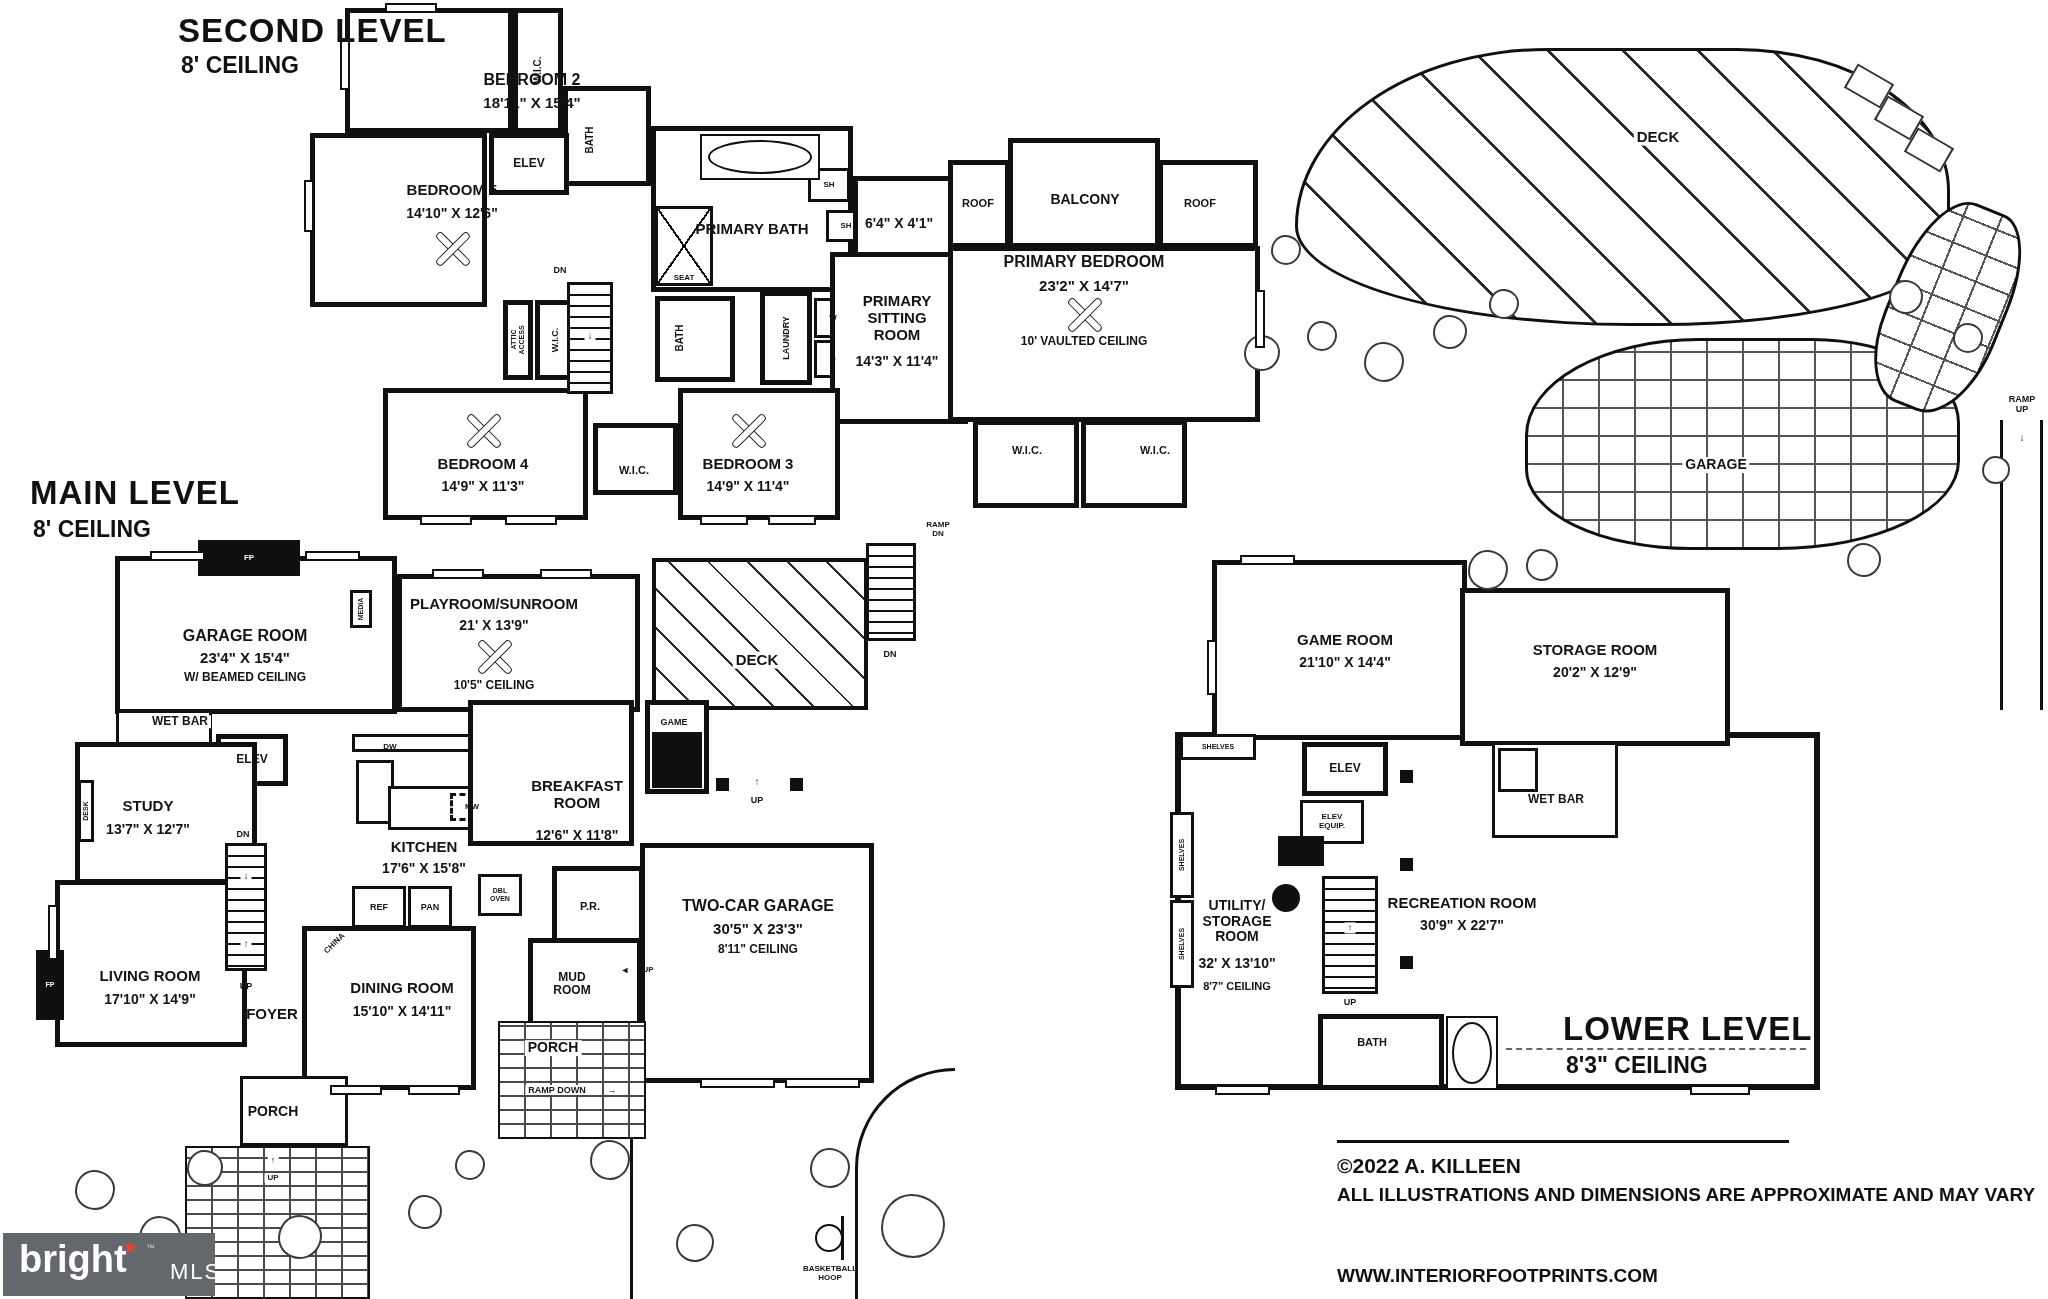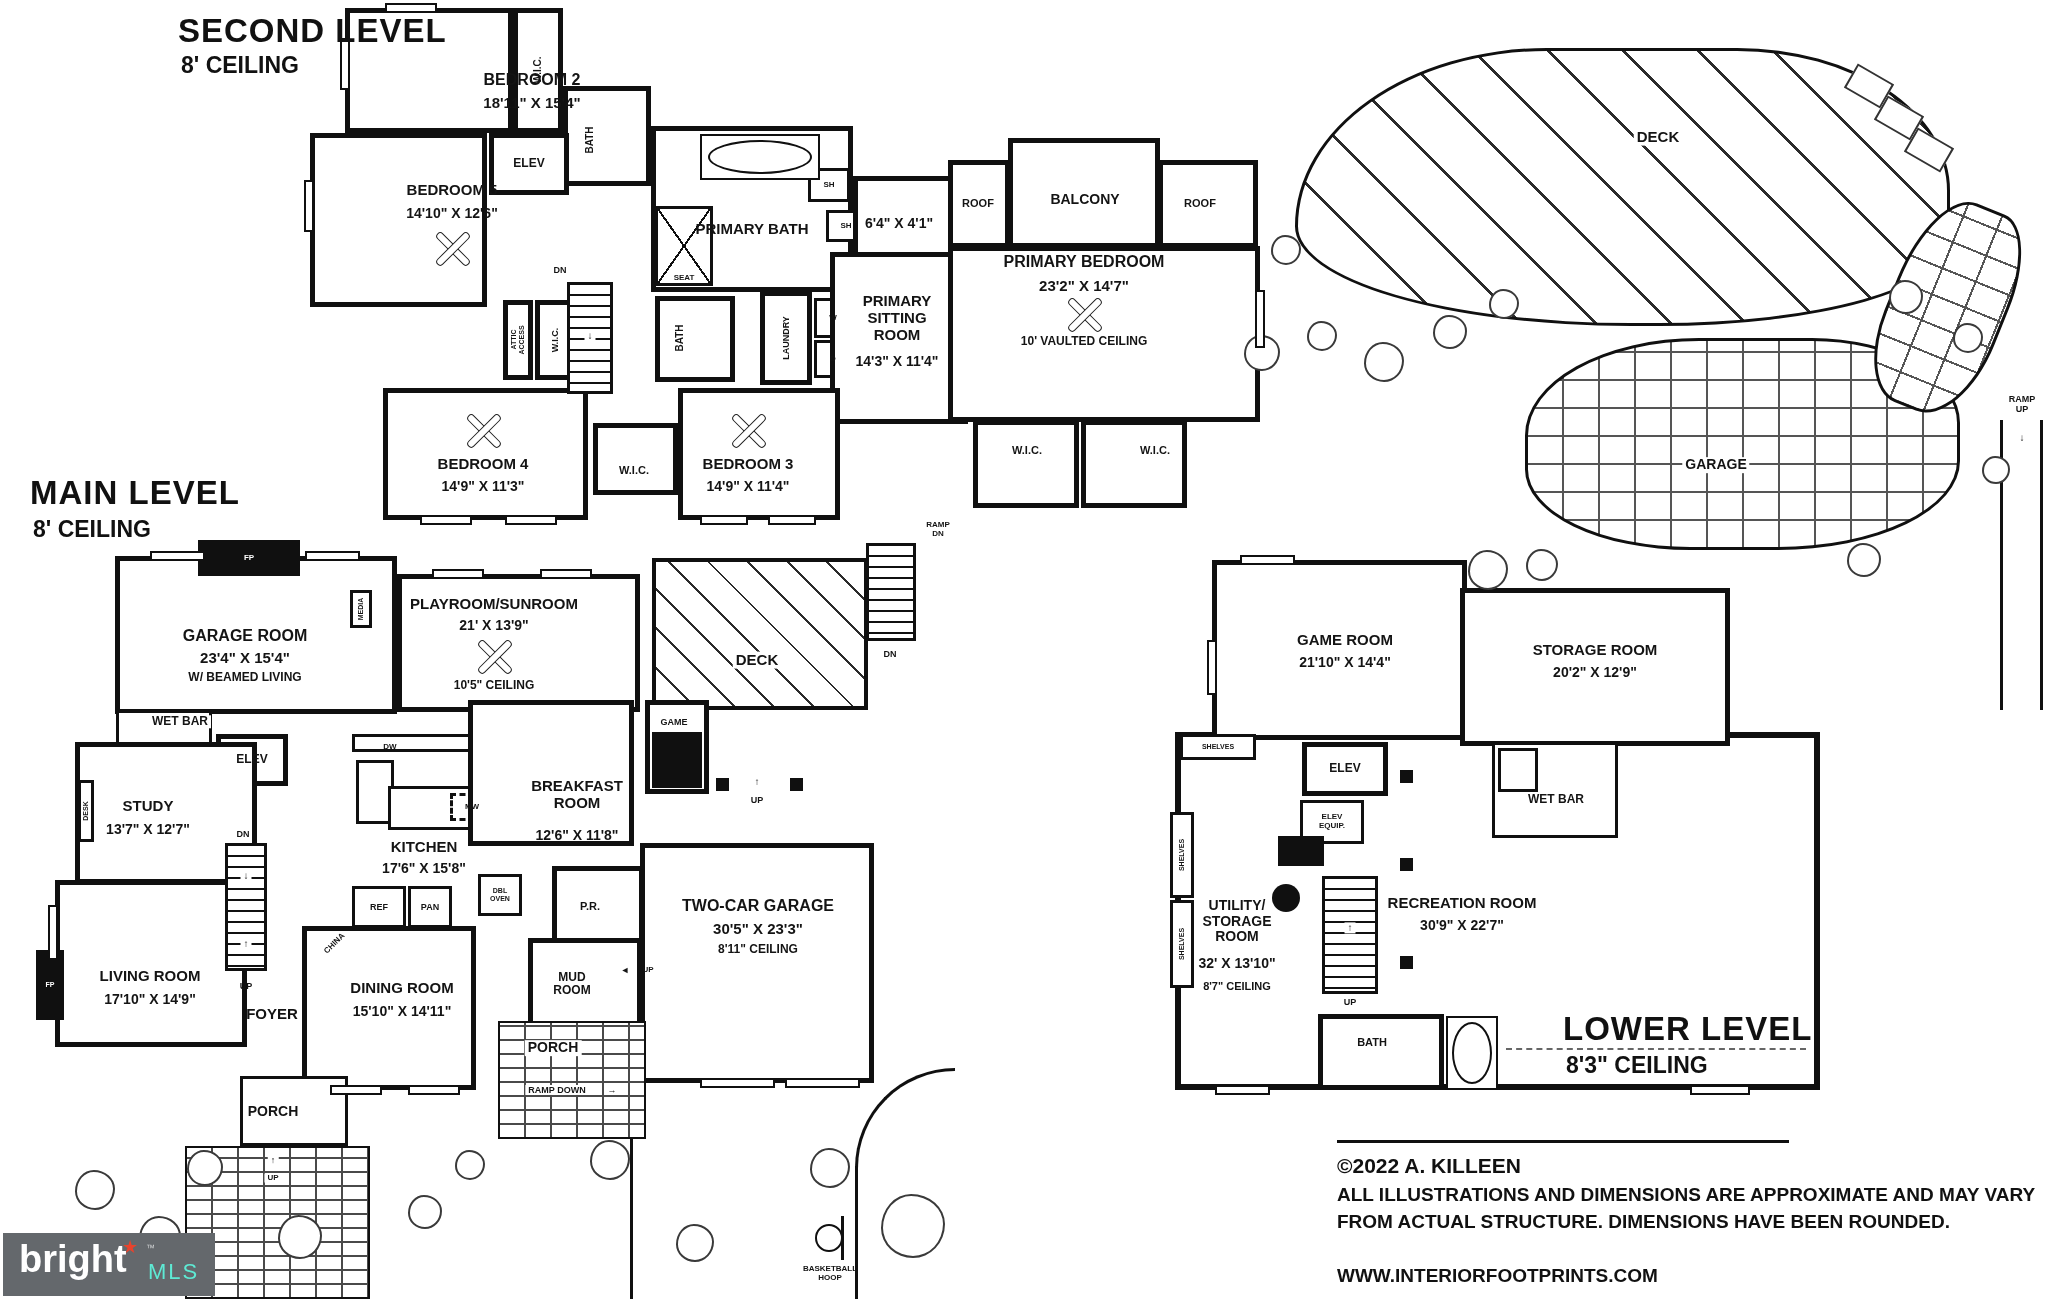--- a/index.html
+++ b/index.html
@@ -49,21 +49,21 @@
   .tub{position:absolute;box-sizing:border-box;border:2px solid #101010;background:#fff;z-index:4}
   .oval{border-radius:50%}
   .arcR{position:absolute;box-sizing:border-box;border-left:3px solid #101010;border-top:3px solid #101010;
         border-top-left-radius:100px 100px}
   .dash{position:absolute;border-top:2px dashed #666}
   .ftr{position:absolute;font-weight:700;z-index:6}
   #logo{position:absolute;left:3px;top:1233px;width:212px;height:63px;background:#64686c;z-index:7}
   #logo .brand{position:absolute;left:16px;top:5px;font-size:38px;font-weight:700;color:#fff}
   #logo .star{position:absolute;left:119px;top:3px;font-size:18px;color:#e8432d}
   #logo .tm{position:absolute;left:143px;top:10px;font-size:9px;color:#cfd1d2}
-  #logo .mls{position:absolute;left:145px;top:26px;font-size:22px;color:#5eead4;letter-spacing:2px}
+  #logo .mls{position:absolute;left:167px;top:26px;font-size:22px;color:#ffffff;letter-spacing:2px}
 </style>
 </head>
 <body>
 
 <div id="canvas">
 
   <div class="title" style="left:178px;top:12px">SECOND LEVEL</div>
   <div class="subtitle" style="left:181px;top:52px">8' CEILING</div>
   <div class="title" style="left:30px;top:474px">MAIN LEVEL</div>
   <div class="subtitle" style="left:33px;top:516px">8' CEILING</div>
@@ -158,21 +158,21 @@
   <div class="lbl t15" style="left:748px;top:464px">BEDROOM 3</div>
   <div class="lbl t14" style="left:748px;top:487px">14'9" X 11'4"</div>
 
   <div class="wall" style="left:115px;top:556px;width:282px;height:158px"></div>
   <div class="win" style="left:150px;top:551px;width:55px;height:10px"></div>
   <div class="win" style="left:305px;top:551px;width:55px;height:10px"></div>
   <div class="fill" style="left:198px;top:540px;width:102px;height:36px"></div>
   <div class="lbl t8 wt" style="left:249px;top:558px">FP</div>
   <div class="lbl t16" style="left:245px;top:636px">GARAGE ROOM</div>
   <div class="lbl t15" style="left:245px;top:658px">23'4" X 15'4"</div>
-  <div class="lbl t12" style="left:245px;top:678px">W/ BEAMED LIVING</div>
+  <div class="lbl t12" style="left:245px;top:678px">W/ BEAMED CEILING</div>
   <div class="wall thin" style="left:350px;top:590px;width:22px;height:38px"></div>
   <div class="lbl v t7" style="left:361px;top:609px">MEDIA</div>
 
   <div class="wall" style="left:397px;top:574px;width:243px;height:138px"></div>
   <div class="win" style="left:432px;top:569px;width:52px;height:10px"></div>
   <div class="win" style="left:540px;top:569px;width:52px;height:10px"></div>
   <div class="lbl t15" style="left:494px;top:604px">PLAYROOM/SUNROOM</div>
   <div class="lbl t14" style="left:494px;top:626px">21' X 13'9"</div>
   <span class="fan" style="left:494px;top:656px"></span>
   <div class="lbl t12" style="left:494px;top:686px">10'5" CEILING</div>
@@ -361,21 +361,20 @@
   <div class="bush" style="left:1468px;top:550px;width:40px;height:40px"></div>
   <div class="bush" style="left:1526px;top:549px;width:32px;height:32px"></div>
   <div class="bush" style="left:1889px;top:280px;width:34px;height:34px"></div>
   <div class="bush" style="left:1953px;top:323px;width:30px;height:30px"></div>
   <div class="bush" style="left:1982px;top:456px;width:28px;height:28px"></div>
   <div class="bush" style="left:1847px;top:543px;width:34px;height:34px"></div>
 
   <div class="fill" style="left:1337px;top:1140px;width:452px;height:3px"></div>
   <div class="ftr" style="left:1337px;top:1154px;font-size:21px">©2022 A. KILLEEN</div>
   <div class="ftr" style="left:1337px;top:1184px;font-size:19px">ALL ILLUSTRATIONS AND DIMENSIONS ARE APPROXIMATE AND MAY VARY</div>
-  <div class="ftr" style="left:1337px;top:1211px;font-size:19px">FROM ACTUAL STRUCTURE. DIMENSIONS HAVE BEEN ROUNDED.</div>
   <div class="ftr" style="left:1337px;top:1265px;font-size:19px">WWW.INTERIORFOOTPRINTS.COM</div>
 
   <div id="logo">
     <span class="brand">bright</span>
     <span class="star">★</span>
     <span class="tm">™</span>
     <span class="mls">MLS</span>
   </div>
 
 </div>

